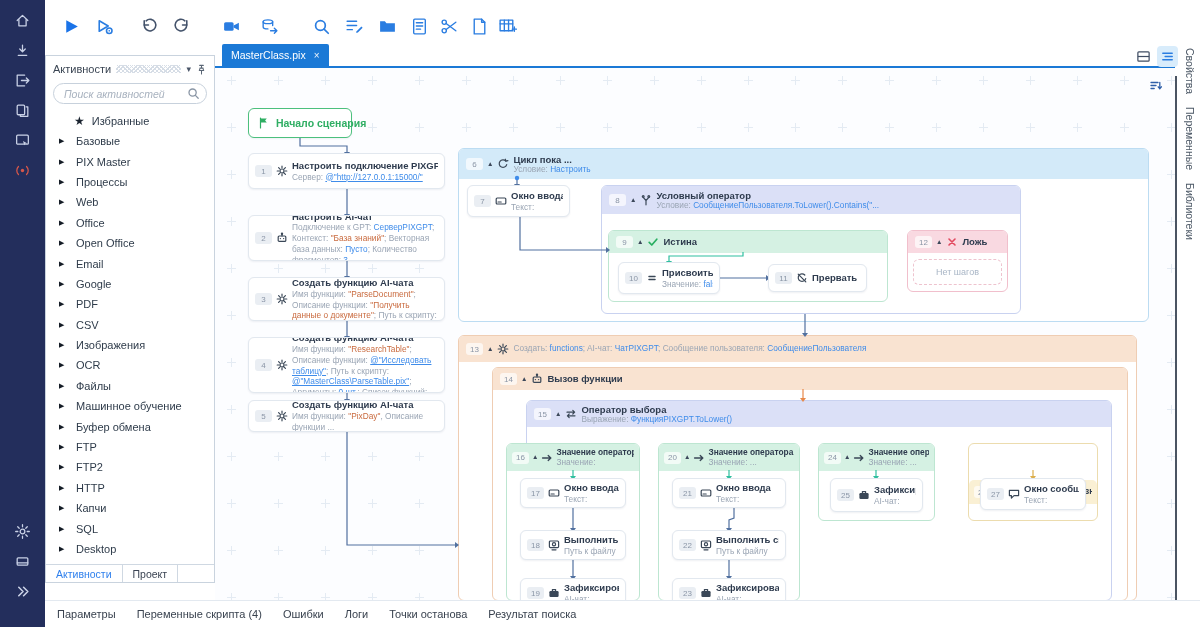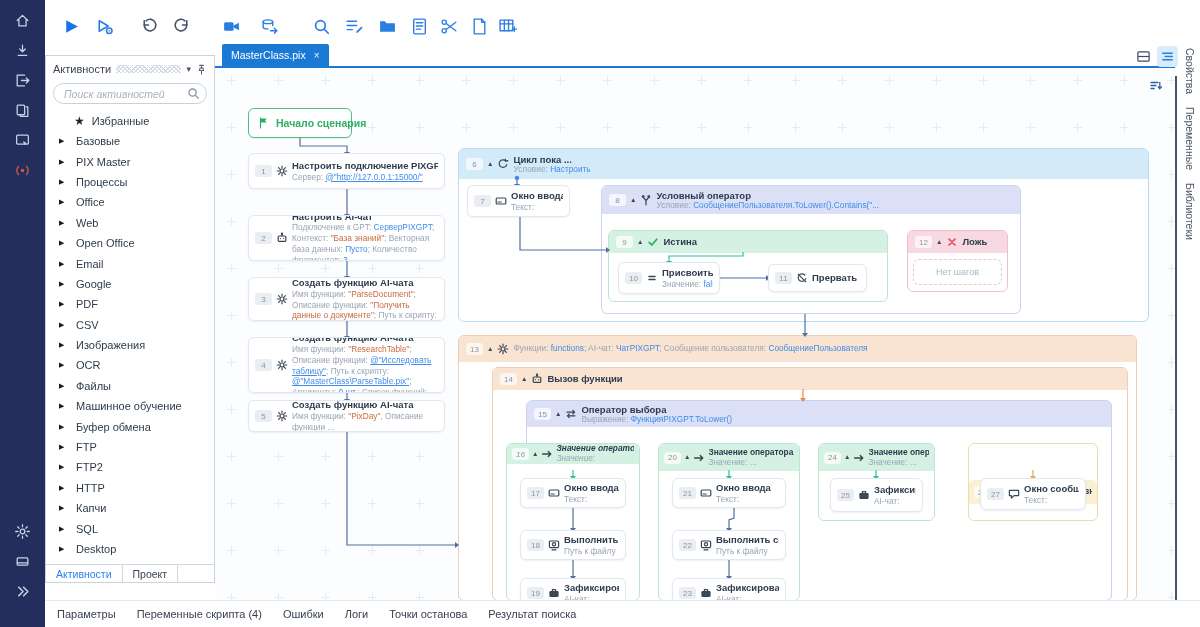--- a/index.html
+++ b/index.html
@@ -268,25 +268,25 @@
       <div class="cat">
         <span class="tri">▶</span>
         <span>PIX Master</span>
       </div>
       <div class="cat">
         <span class="tri">▶</span>
         <span>Процессы</span>
       </div>
       <div class="cat">
         <span class="tri">▶</span>
+        <span>Web</span>
+      </div>
+      <div class="cat">
+        <span class="tri">▶</span>
         <span>Office</span>
-      </div>
-      <div class="cat">
-        <span class="tri">▶</span>
-        <span>Web</span>
       </div>
       <div class="cat">
         <span class="tri">▶</span>
         <span>Open Office</span>
       </div>
       <div class="cat">
         <span class="tri">▶</span>
         <span>Email</span>
       </div>
       <div class="cat">
@@ -722,21 +722,21 @@
       <div class="hdr" style="height: 26px;">
         <span class="num">13</span>
         <span class="caret2">▲</span>
         <span class="nic">
           <svg viewBox="0 0 12 12" fill="none" stroke="currentColor" stroke-width="1.2" stroke-linecap="round" stroke-linejoin="round">
             <circle cx="6" cy="6" r="2"></circle>
             <path d="M6 1.2v1.6M6 9.2v1.6M1.2 6h1.6M9.2 6h1.6M2.6 2.6l1.2 1.2M8.2 8.2l1.2 1.2M9.4 2.6L8.2 3.8M3.8 8.2L2.6 9.4"></path>
           </svg>
         </span>
         <div class="tx">
-          <div class="sub"><span>Функции: </span><span class="link">functions</span><span>; AI-чат: </span><span class="link">ЧатPIXGPT</span><span>; Сообщение пользователя: </span><span class="link">СообщениеПользователя</span></div>
+          <div class="sub"><span>Создать: </span><span class="link">functions</span><span>; AI-чат: </span><span class="link">ЧатPIXGPT</span><span>; Сообщение пользователя: </span><span class="link">СообщениеПользователя</span></div>
         </div>
       </div>
     </div>
     <div class="node container" style="left: 277px; top: 299px; width: 636px; height: 234px; --bg: #f9e3d1; --bd: #efcdb3;">
       <div class="hdr" style="height: 22px;">
         <span class="num">14</span>
         <span class="caret2">▲</span>
         <span class="nic">
           <svg viewBox="0 0 12 12" fill="none" stroke="currentColor" stroke-width="1.2" stroke-linecap="round" stroke-linejoin="round">
             <rect x="2.2" y="4" width="7.6" height="5.4" rx="1"></rect>
@@ -761,21 +761,21 @@
             <path d="M10 7.8H2.4M4.2 6l-1.8 1.8L4.2 9.6"></path>
           </svg>
         </span>
         <div class="tx">
           <div class="tt">Оператор выбора</div>
           <div class="sub"><span>Выражение: </span><span class="link">ФункцияPIXGPT.ToLower()</span></div>
         </div>
       </div>
     </div>
     <div class="node container small" style="left: 291px; top: 375px; width: 134px; height: 158px; --bg: #d5f1e3; --bd: #bde6d1;">
-      <div class="hdr" style="height: 20px; font-style: italic;">
+      <div class="hdr" style="height: 27px;">
         <span class="num">16</span>
         <span class="caret2">▲</span>
         <span class="nic">
           <svg viewBox="0 0 12 12" fill="none" stroke="currentColor" stroke-width="1.4" stroke-linecap="round" stroke-linejoin="round">
             <path d="M1.6 6h8M7.2 3.6L9.8 6l-2.6 2.4"></path>
           </svg>
         </span>
         <div class="tx">
           <div class="tt">Значение оператор…</div>
           <div class="sub"><span>Значение:</span></div>

